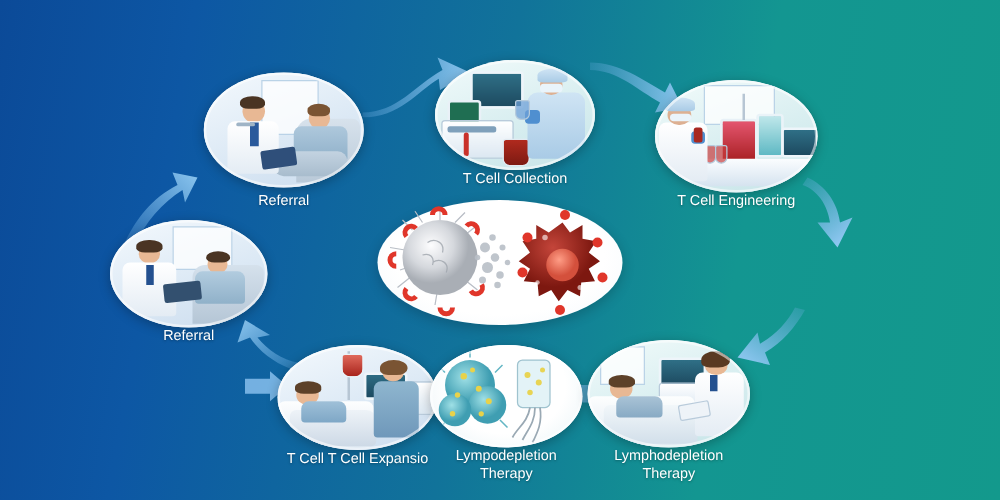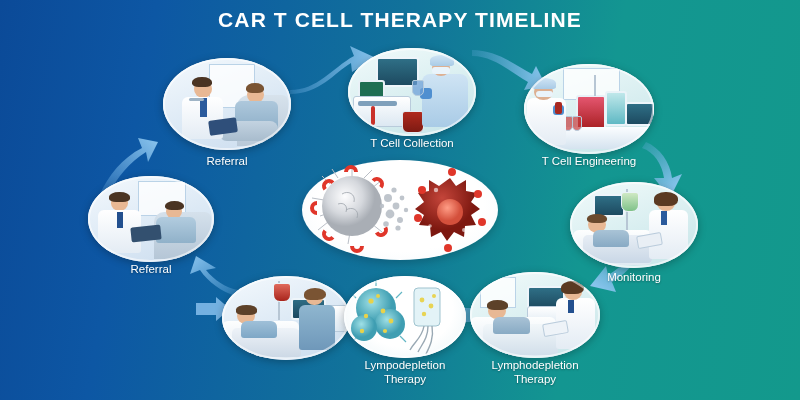--- a/index.html
+++ b/index.html
@@ -64,21 +64,20 @@
     position:absolute;inset:0;border-radius:50%;
     background:radial-gradient(ellipse at 50% 45%,#ffffff 60%,#f2f7fb 100%);
     box-shadow:0 3px 10px rgba(0,0,0,.2);
   }
 </style>
 </head>
 <body>
 
 <div id="stage">
 
-  <div class="title">CAR T CELL THERAPY TIMELINE</div>
 
   <svg class="arrow" style="left:288px;top:38px;width:90px;height:56px" viewBox="0 0 90 56">
     <defs>
       <linearGradient id="ag1" x1="0" y1="0" x2="1" y2="0">
         <stop offset="0" stop-color="#6fb0e4" stop-opacity=".25"></stop>
         <stop offset="1" stop-color="#8cc6ef" stop-opacity="1"></stop>
       </linearGradient>
     </defs>
     <path d="M2,52 C30,52 44,30 66,18 L62,8 L88,20 L64,34 L63,25 C46,35 32,56 2,56 Z" fill="url(#ag1)"></path>
   </svg>
@@ -217,42 +216,20 @@
         <div class="head" style="left:66%;top:14%;width:14%;height:18%;background:#ddb092"></div>
         <div class="ppe" style="left:64%;top:8%;width:19%;height:12%;border-radius:50% 50% 20% 20%"></div>
         <div class="mask" style="left:66%;top:22%;width:14%;height:8%"></div>
         <div class="glove" style="left:56%;top:46%;width:10%;height:12%"></div>
         <div class="flask" style="left:50%;top:36%;width:8%;height:16%;background:rgba(110,160,215,.75)"></div>
       </div>
     </div>
     <div class="cap" style="top:88px">T Cell Collection</div>
   </div>
 
-  <div class="node" style="left:570px;top:182px;width:128px;height:86px">
-    <div class="oval">
-      <div class="sc">
-        <div class="roomT"></div>
-        <div class="monG" style="left:18%;top:14%;width:22%;height:22%"></div>
-        <div class="pole" style="left:44%;top:8%;height:60%"></div>
-        <div class="ivbag" style="left:40%;top:12%;width:12%;height:20%;background:linear-gradient(180deg,#cfe9c4,#7fc289);border:1px solid #eaf3f8"></div>
-        <div class="bed" style="left:2%;top:56%;width:62%;height:40%"></div>
-        <div class="blanket" style="left:10%;top:62%;width:54%;height:32%"></div>
-        <div class="head" style="left:14%;top:40%;width:14%;height:19%"></div>
-        <div class="hairD" style="left:13%;top:37%;width:16%;height:11%;background:#6b4a2e"></div>
-        <div class="scrub" style="left:18%;top:56%;width:28%;height:20%;background:linear-gradient(180deg,#a9c3d6,#88aac4)"></div>
-
-        <div class="coat" style="left:62%;top:32%;width:30%;height:58%"></div>
-        <div class="head" style="left:68%;top:16%;width:14%;height:18%"></div>
-        <div class="hairD" style="left:66%;top:12%;width:18%;height:16%;background:#5a3a22;border-radius:50% 50% 40% 30%"></div>
-        <div style="position:absolute;left:71%;top:34%;width:5%;height:16%;background:#2a5a9c"></div>
-        <div style="position:absolute;left:52%;top:60%;width:18%;height:13%;background:#e9eff5;border:1px solid #b9cbdb;border-radius:2px;transform:rotate(-10deg)"></div>
-      </div>
-    </div>
-    <div class="cap" style="top:88px">Monitoring</div>
-  </div>
 
   <div class="node" style="left:88px;top:176px;width:126px;height:86px">
     <div class="oval">
       <div class="sc">
         <div class="room"></div>
         <div class="win" style="left:40%;top:6%;width:36%;height:38%"></div>
         <div style="position:absolute;left:52%;top:42%;width:46%;height:54%;background:linear-gradient(180deg,#d5e1ec,#b5c6d6);border-radius:10px 6px 0 0"></div>
         <div class="head" style="left:62%;top:32%;width:13%;height:18%"></div>
         <div class="hairD" style="left:61%;top:29%;width:15%;height:11%"></div>
         <div class="scrub" style="left:54%;top:48%;width:32%;height:30%;background:linear-gradient(180deg,#b2ccdf,#90b1c9)"></div>
@@ -278,20 +255,21 @@
         <div class="blanket" style="left:8%;top:62%;width:54%;height:34%;background:linear-gradient(180deg,#eef3f8,#cdd9e6)"></div>
         <div class="head" style="left:12%;top:38%;width:14%;height:19%"></div>
         <div class="hairD" style="left:11%;top:35%;width:16%;height:11%;background:#5d4129"></div>
         <div class="scrub" style="left:15%;top:54%;width:28%;height:20%"></div>
 
         <div class="scrub" style="left:60%;top:34%;width:28%;height:54%;background:linear-gradient(180deg,#8fb6cf,#6f98ba)"></div>
         <div class="head" style="left:66%;top:18%;width:13%;height:17%"></div>
         <div class="hairD" style="left:64%;top:14%;width:17%;height:15%;background:#7a5433;border-radius:50% 50% 40% 30%"></div>
       </div>
     </div>
+    <div class="cap wrap" style="top:84px">T Cell T Cell Expansio</div>
   </div>
 
   <div class="node" style="left:344px;top:276px;width:122px;height:82px">
     <div class="oval">
       <div class="sc" style="background:radial-gradient(ellipse at 50% 40%,#ffffff 55%,#e6f2f6 100%)">
         <svg viewBox="0 0 122 82" style="position:absolute;inset:0;width:100%;height:100%">
           <defs>
             <radialGradient id="cellg" cx="40%" cy="35%">
               <stop offset="0" stop-color="#9fe0e6"></stop>
               <stop offset="1" stop-color="#3f9eb2"></stop>

